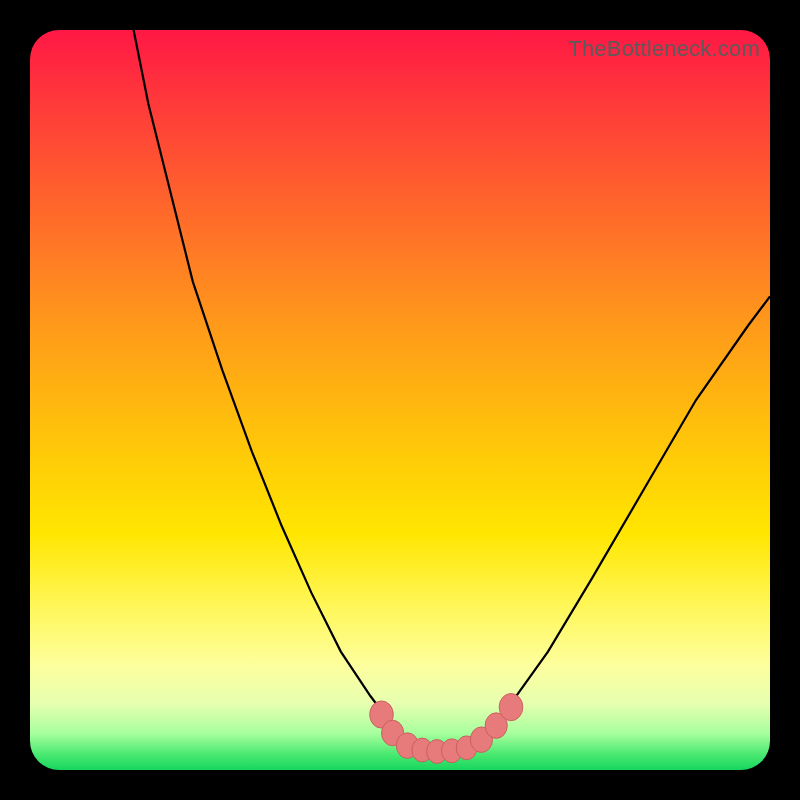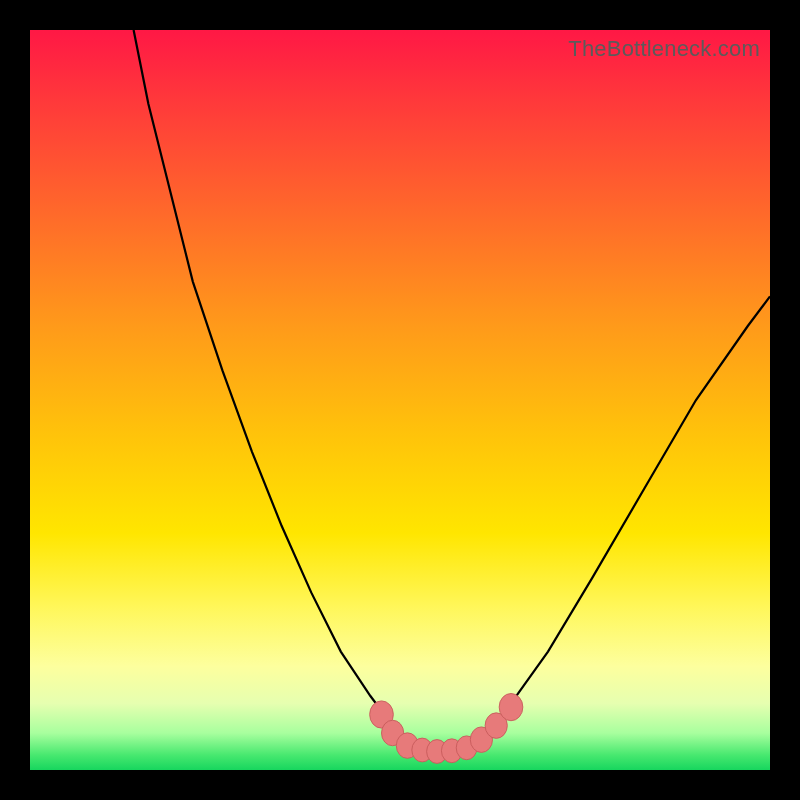--- a/index.html
+++ b/index.html
@@ -29,20 +29,21 @@
       #ff6a2a 25%,
       #ff9a1a 40%,
       #ffc40a 55%,
       #ffe600 68%,
       #fff75a 78%,
       #fdff9e 86%,
       #e6ffb0 91%,
       #a8ff9e 95%,
       #47e86f 98%,
       #17d65e 100%);
+    border-radius: 29px;
   }
   .watermark {
     position: absolute;
     top: 6px;
     right: 10px;
     color: #5b5b5b;
     font-size: 22px;
     font-weight: 500;
     letter-spacing: 0.2px;
     user-select: none;

